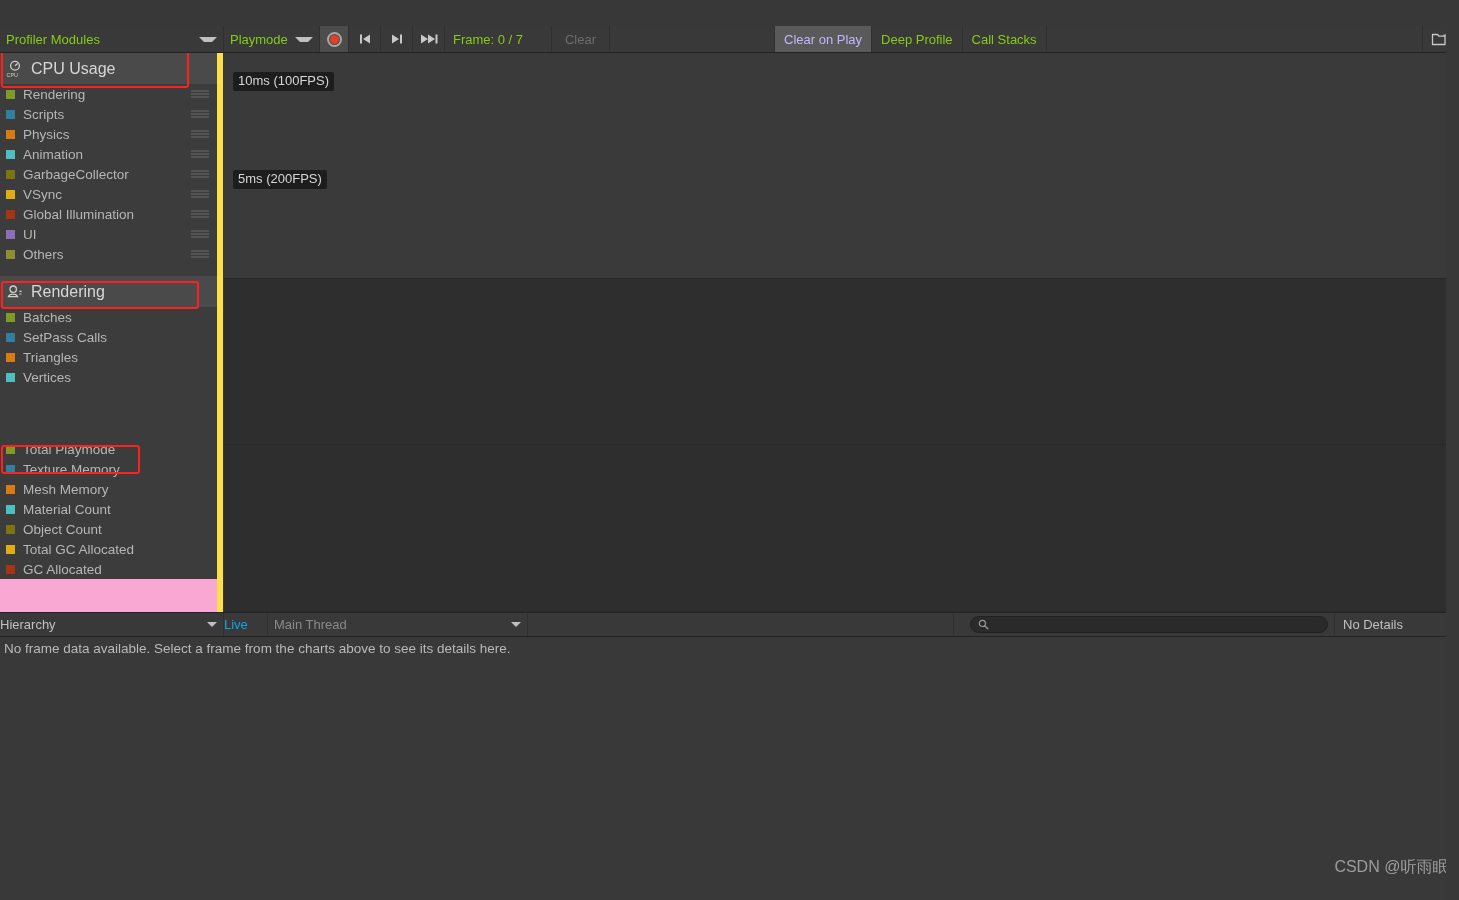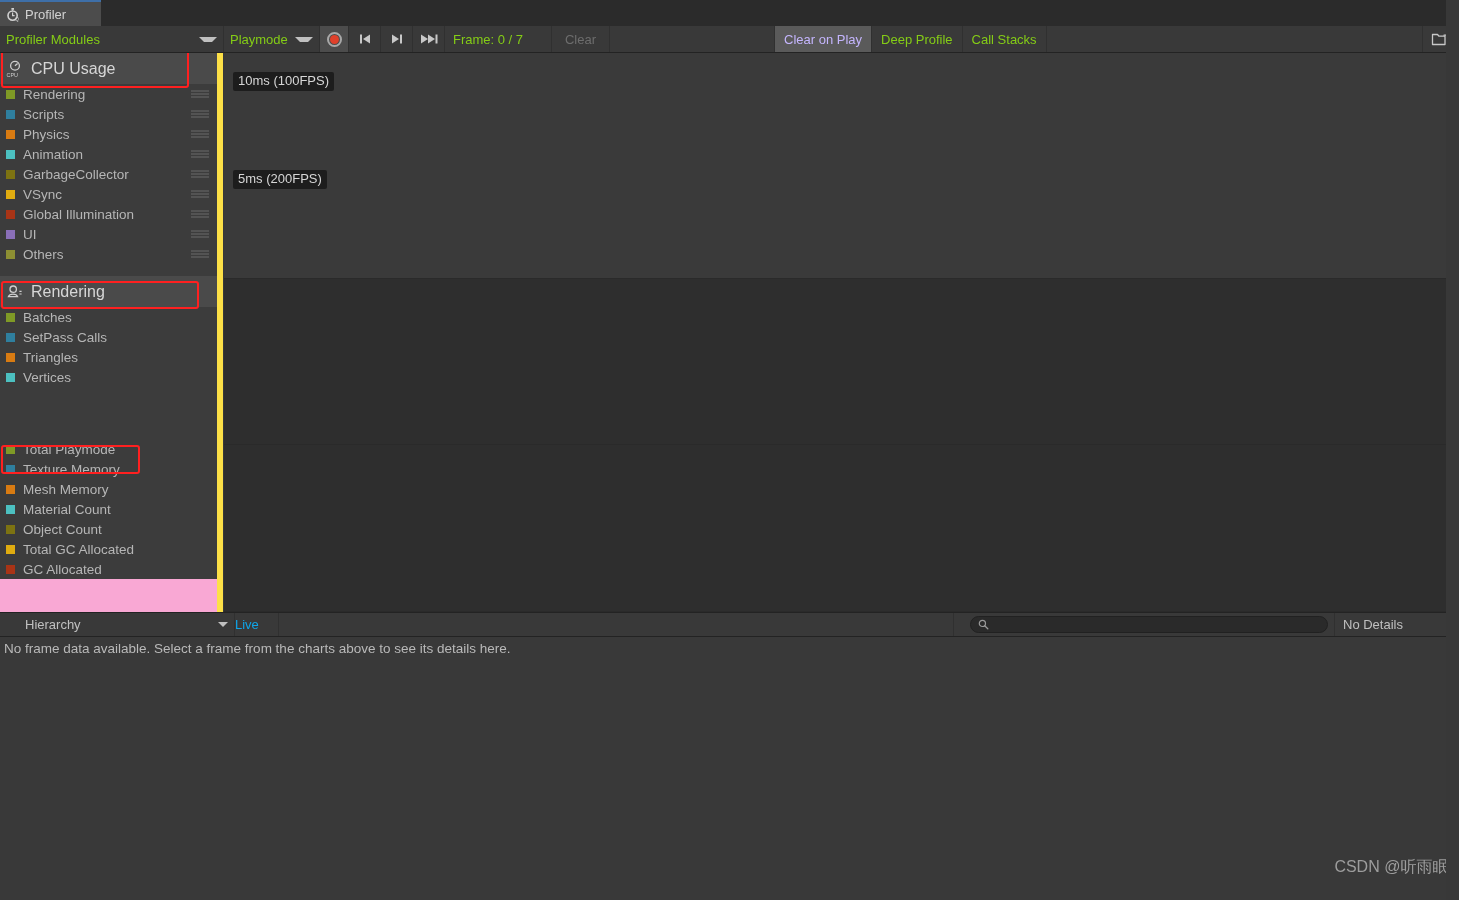--- a/index.html
+++ b/index.html
@@ -255,21 +255,21 @@
   }
   .bb-seg {
     display: flex;
     align-items: center;
     box-sizing: border-box;
     border-right: 1px solid #303030;
     font-size: 13px;
     color: #c0c0c0;
     white-space: nowrap;
   }
-  .bb-hier { width: 224px; padding-left: 14px; margin-left: 11px; }
+  .bb-hier { width: 224px; padding-left: 0; }
   .bb-live { width: 44px; color: #0ea5e9; }
   .bb-thread {
     width: 260px;
     padding-left: 6px;
     color: #8a8a8a;
   }
   .bb-flex { flex: 1 1 auto; }
   .bb-searchwrap {
     width: 380px;
     justify-content: flex-end;
@@ -322,34 +322,20 @@
     right: 0; top: 0;
     width: 13px; height: 900px;
     background: #383838;
   }
 </style>
 </head>
 <body>
 
 <div id="app">
 
-  <div class="tabbar">
-    <div class="tab">
-      <span class="stopwatch-icon">
-        <svg width="15" height="15" viewBox="0 0 15 15">
-          <circle cx="6.6" cy="8.6" r="4.6" fill="none" stroke="#d0d0d0" stroke-width="1.6"></circle>
-          <rect x="5.4" y="1.0" width="2.6" height="1.8" fill="#d0d0d0"></rect>
-          <rect x="6.2" y="2.6" width="0.9" height="1.2" fill="#d0d0d0"></rect>
-          <path d="M6.6 5.6 L6.6 8.6 L8.6 8.6" stroke="#d0d0d0" stroke-width="1.2" fill="none"></path>
-          <text x="9.0" y="14.2" font-size="5" fill="#d0d0d0" font-family="Liberation Sans, sans-serif">Q</text>
-        </svg>
-      </span>
-      <span class="tab-label">Profiler</span>
-    </div>
-  </div>
 
   <div class="toolbar">
 
     <div class="tb-seg tb-dropdown tb-modules">
       <span>Profiler Modules</span>
       <span class="caret"></span>
     </div>
 
     <div class="tb-seg tb-dropdown tb-playmode">
       <span>Playmode</span>
@@ -592,20 +578,24 @@
   </div>
 
   <div class="botbar">
     <div class="bb-seg bb-hier">
       <span>Hierarchy</span>
       <span class="caret" style="margin-left:auto; margin-right:6px;"></span>
     </div>
     <div class="bb-seg bb-live">
       <span>Live</span>
     </div>
+    <div class="bb-seg bb-thread">
+      <span>Main Thread</span>
+      <span class="caret" style="margin-left:auto; margin-right:6px;"></span>
+    </div>
     <div class="bb-seg bb-flex"></div>
     <div class="bb-seg bb-searchwrap">
       <div class="searchbox">
         <svg width="11" height="11" viewBox="0 0 11 11">
           <circle cx="4.4" cy="4.4" r="3.1" fill="none" stroke="#9a9a9a" stroke-width="1.2"></circle>
           <path d="M6.7 6.7 L9.8 9.8" stroke="#9a9a9a" stroke-width="1.3" stroke-linecap="round"></path>
         </svg>
         <span></span>
       </div>
     </div>

